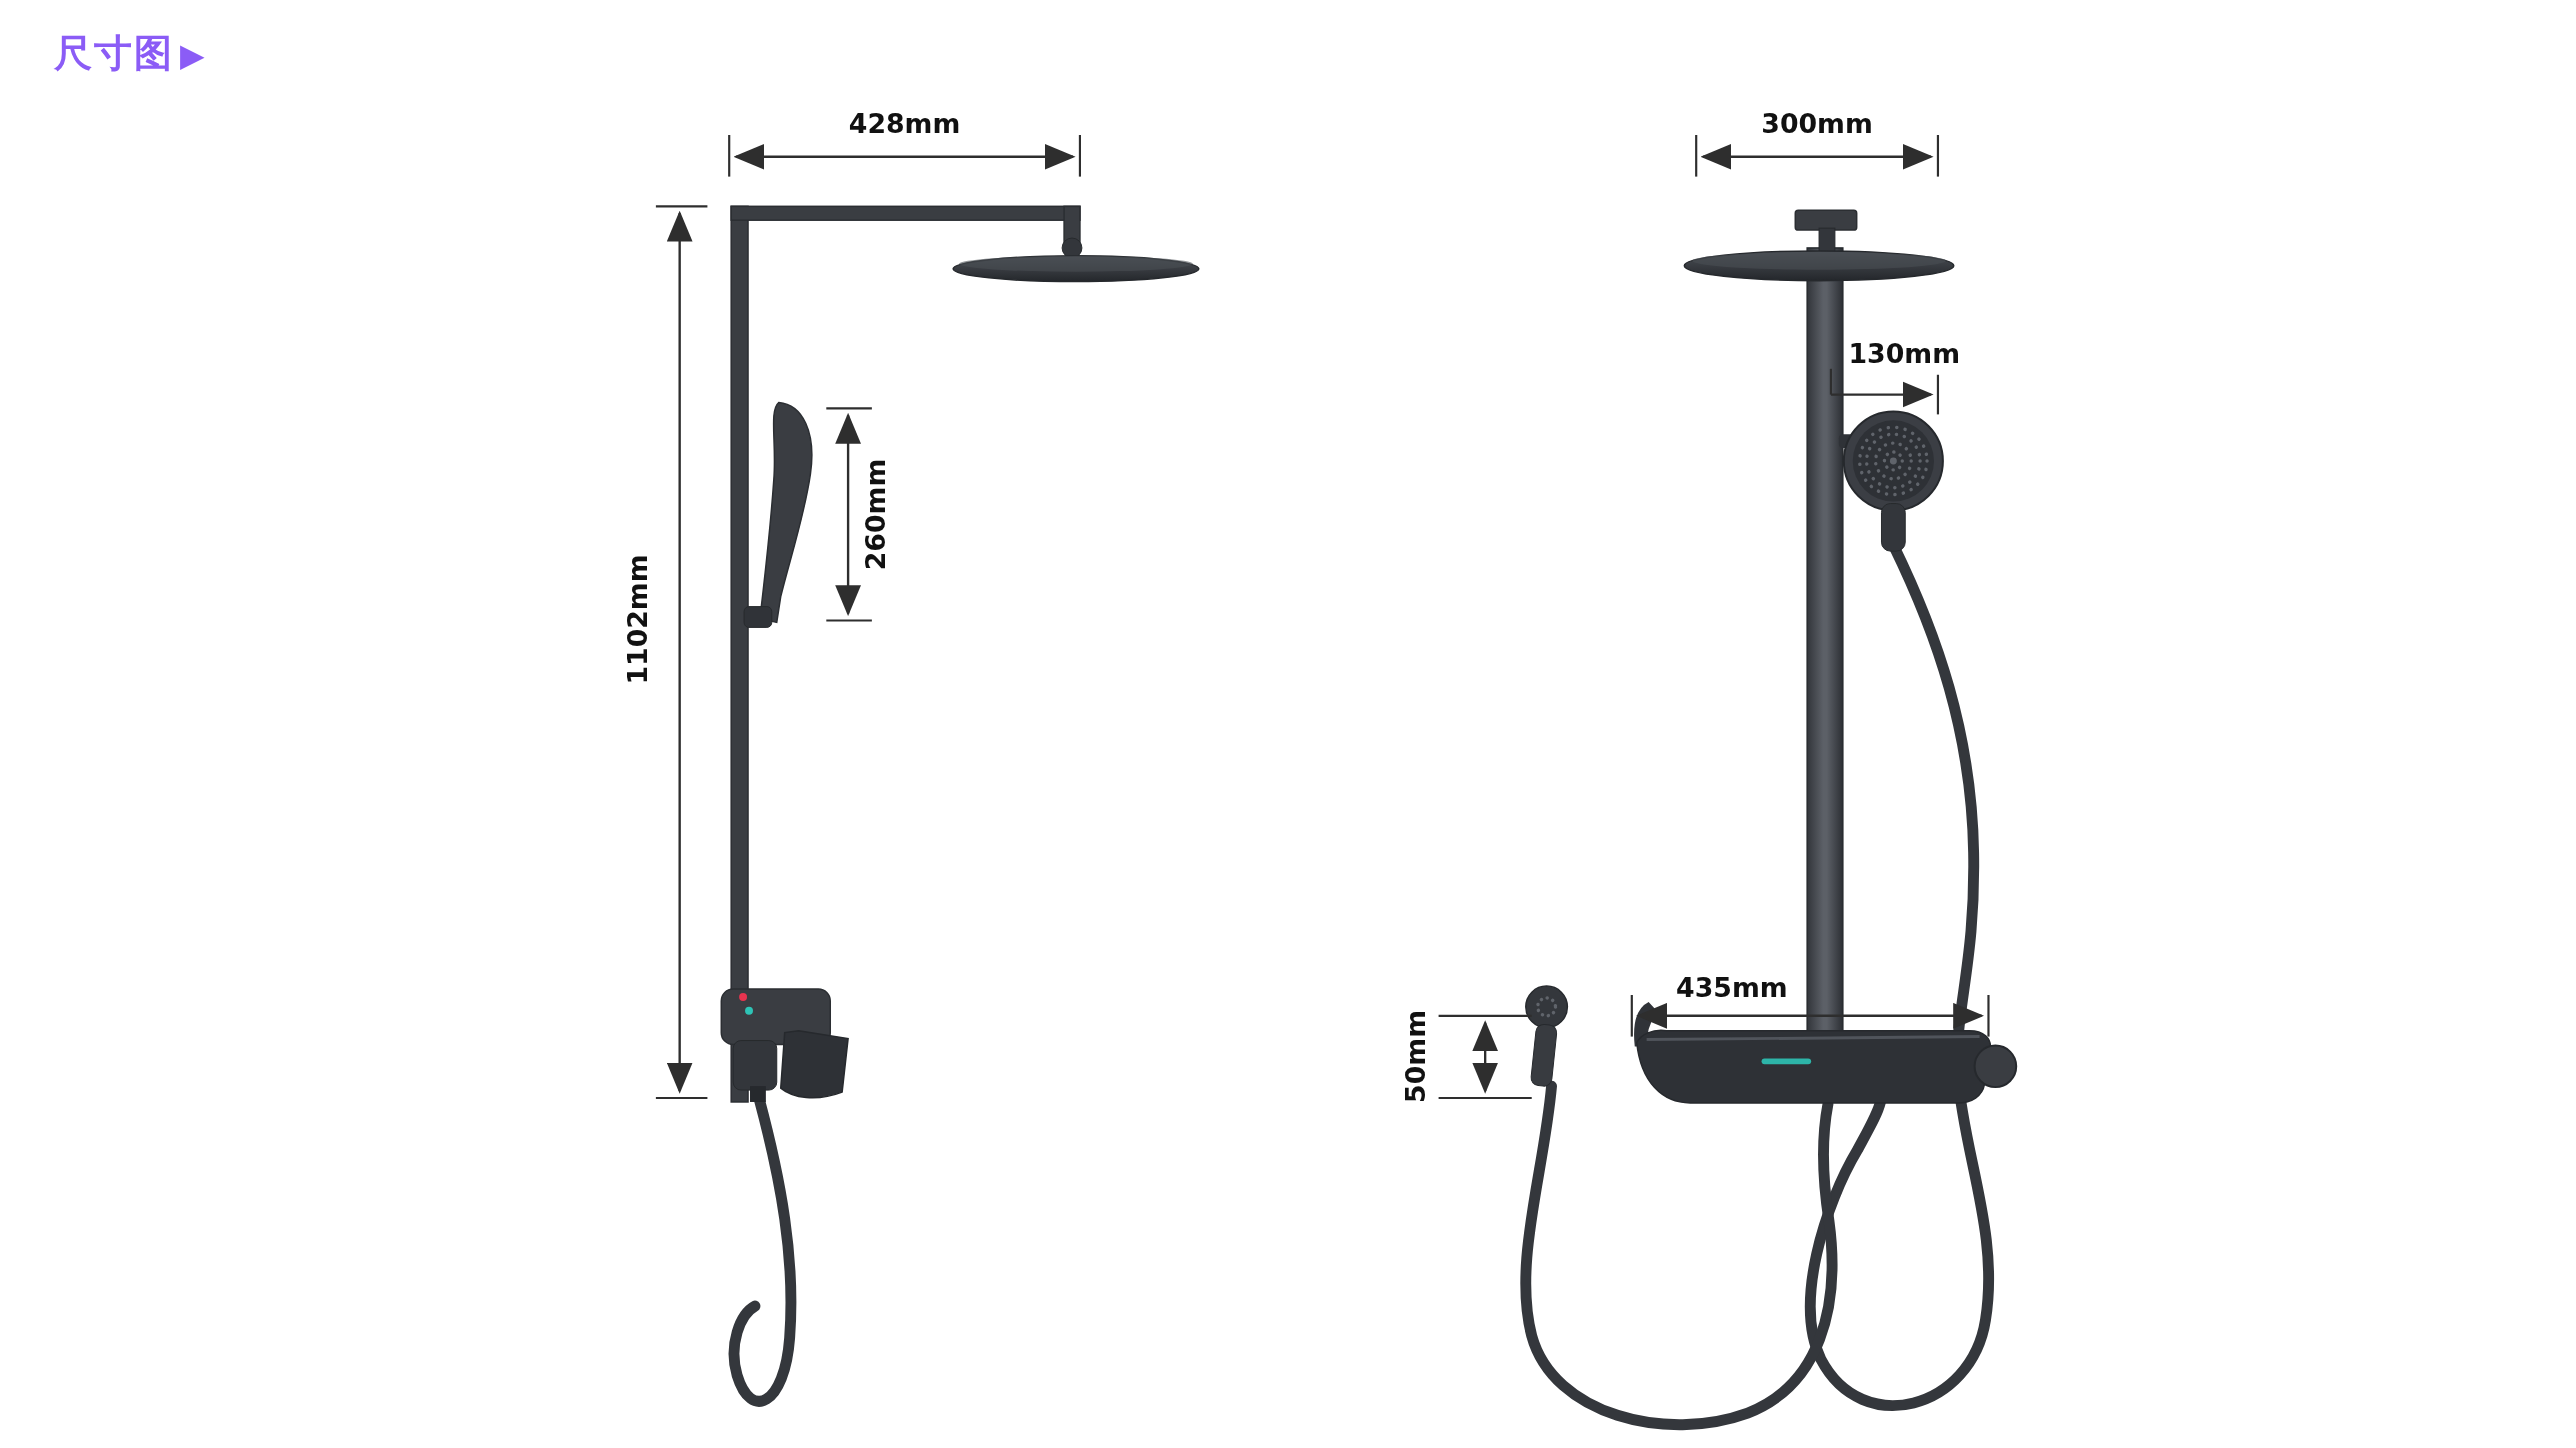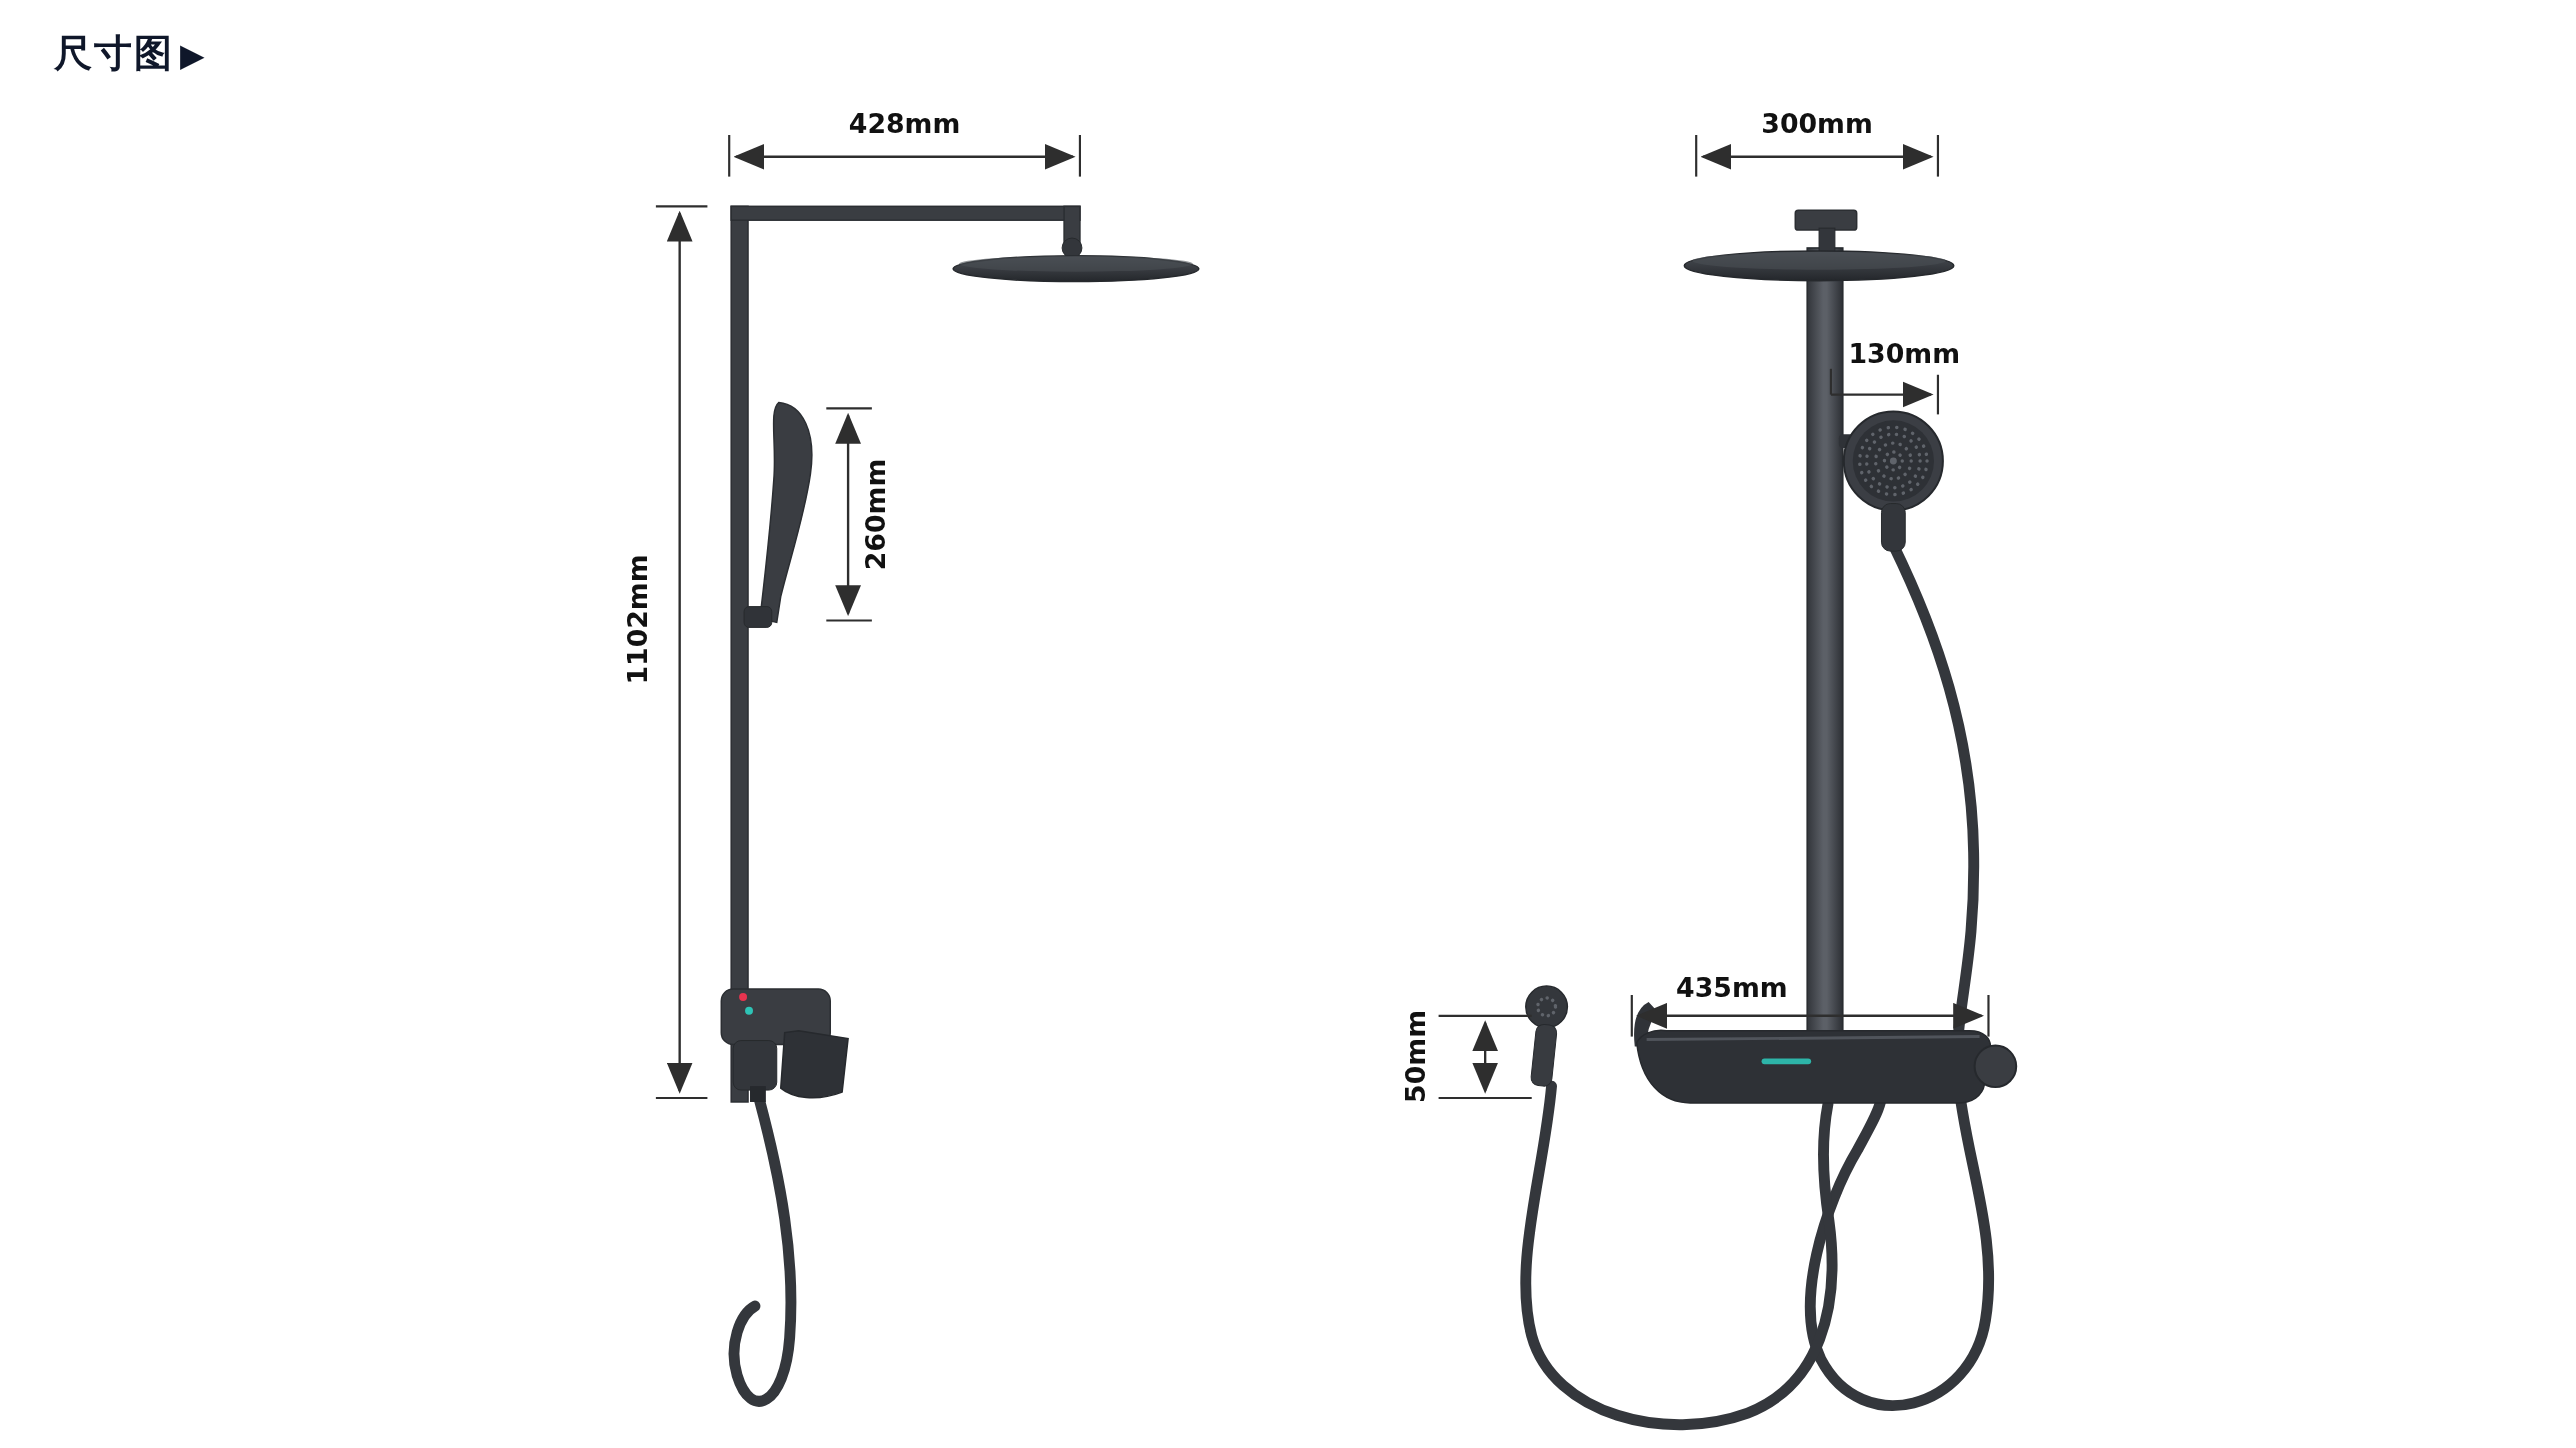--- a/index.html
+++ b/index.html
@@ -1,19 +1,19 @@
 <!DOCTYPE html>
 <html><head>
 <meta charset="utf-8">
 <style>
   html,body{margin:0;padding:0;background:#ffffff;}
   body{width:2576px;height:1449px;position:relative;overflow:hidden;
        font-family:"DejaVu Sans","Liberation Sans",sans-serif;}
   .title{position:absolute;left:54px;top:28px;font-size:38px;font-weight:bold;
-         color:#0f172a;letter-spacing:2px;}
+         color:#8b5cf6;letter-spacing:2px;}
   .title .arrow{font-size:32px;margin-left:6px;}
   svg{position:absolute;left:0;top:0;}
   .dim-label{font-family:"DejaVu Sans","Liberation Sans",sans-serif;
              font-size:27px;font-weight:bold;fill:#111;text-anchor:middle;}
   .dim-line{stroke:#2e2e2e;stroke-width:2.4;fill:none;}
   .ext-line{stroke:#2e2e2e;stroke-width:2.2;fill:none;}
   .hose{stroke:#34373c;stroke-width:11;fill:none;stroke-linecap:round;}
   .metal{fill:#3a3d42;stroke:#2b2e32;stroke-width:1.5;}
   .metal-dark{fill:#2e3136;stroke:#26292d;stroke-width:1.5;}
   .dots{fill:none;stroke:#60646b;stroke-width:3.5;stroke-linecap:round;}

